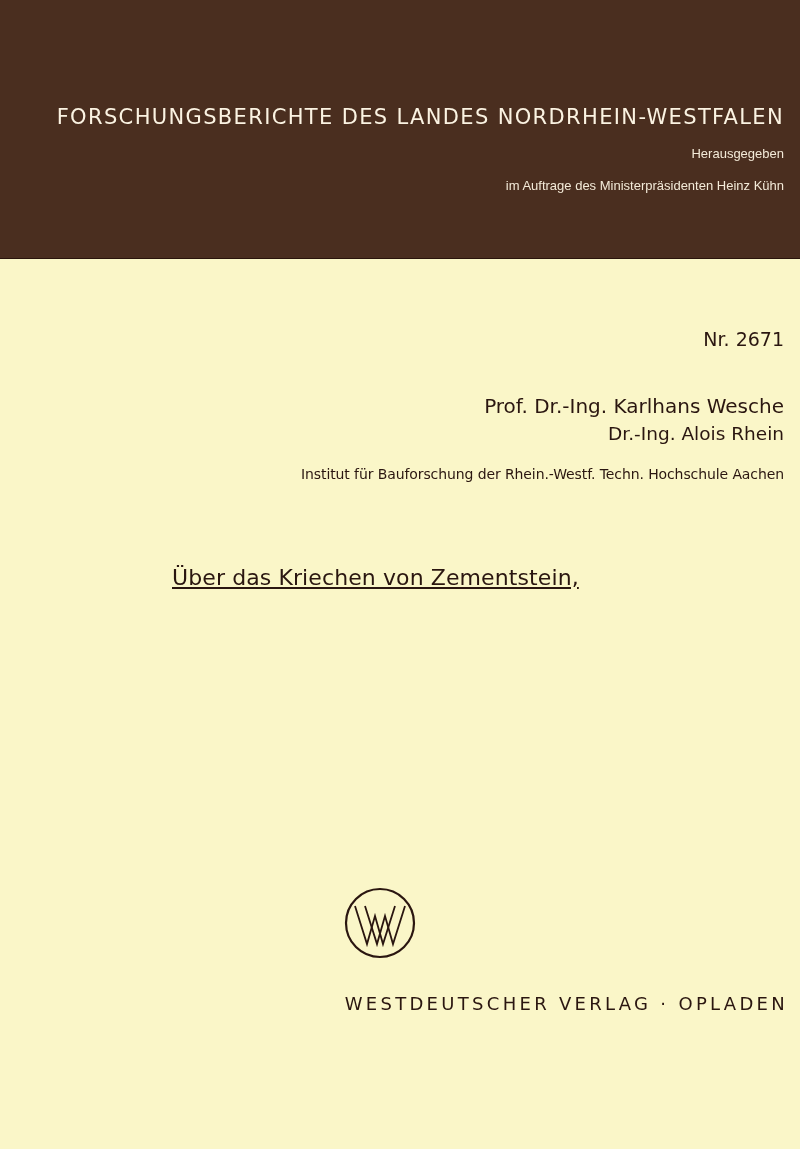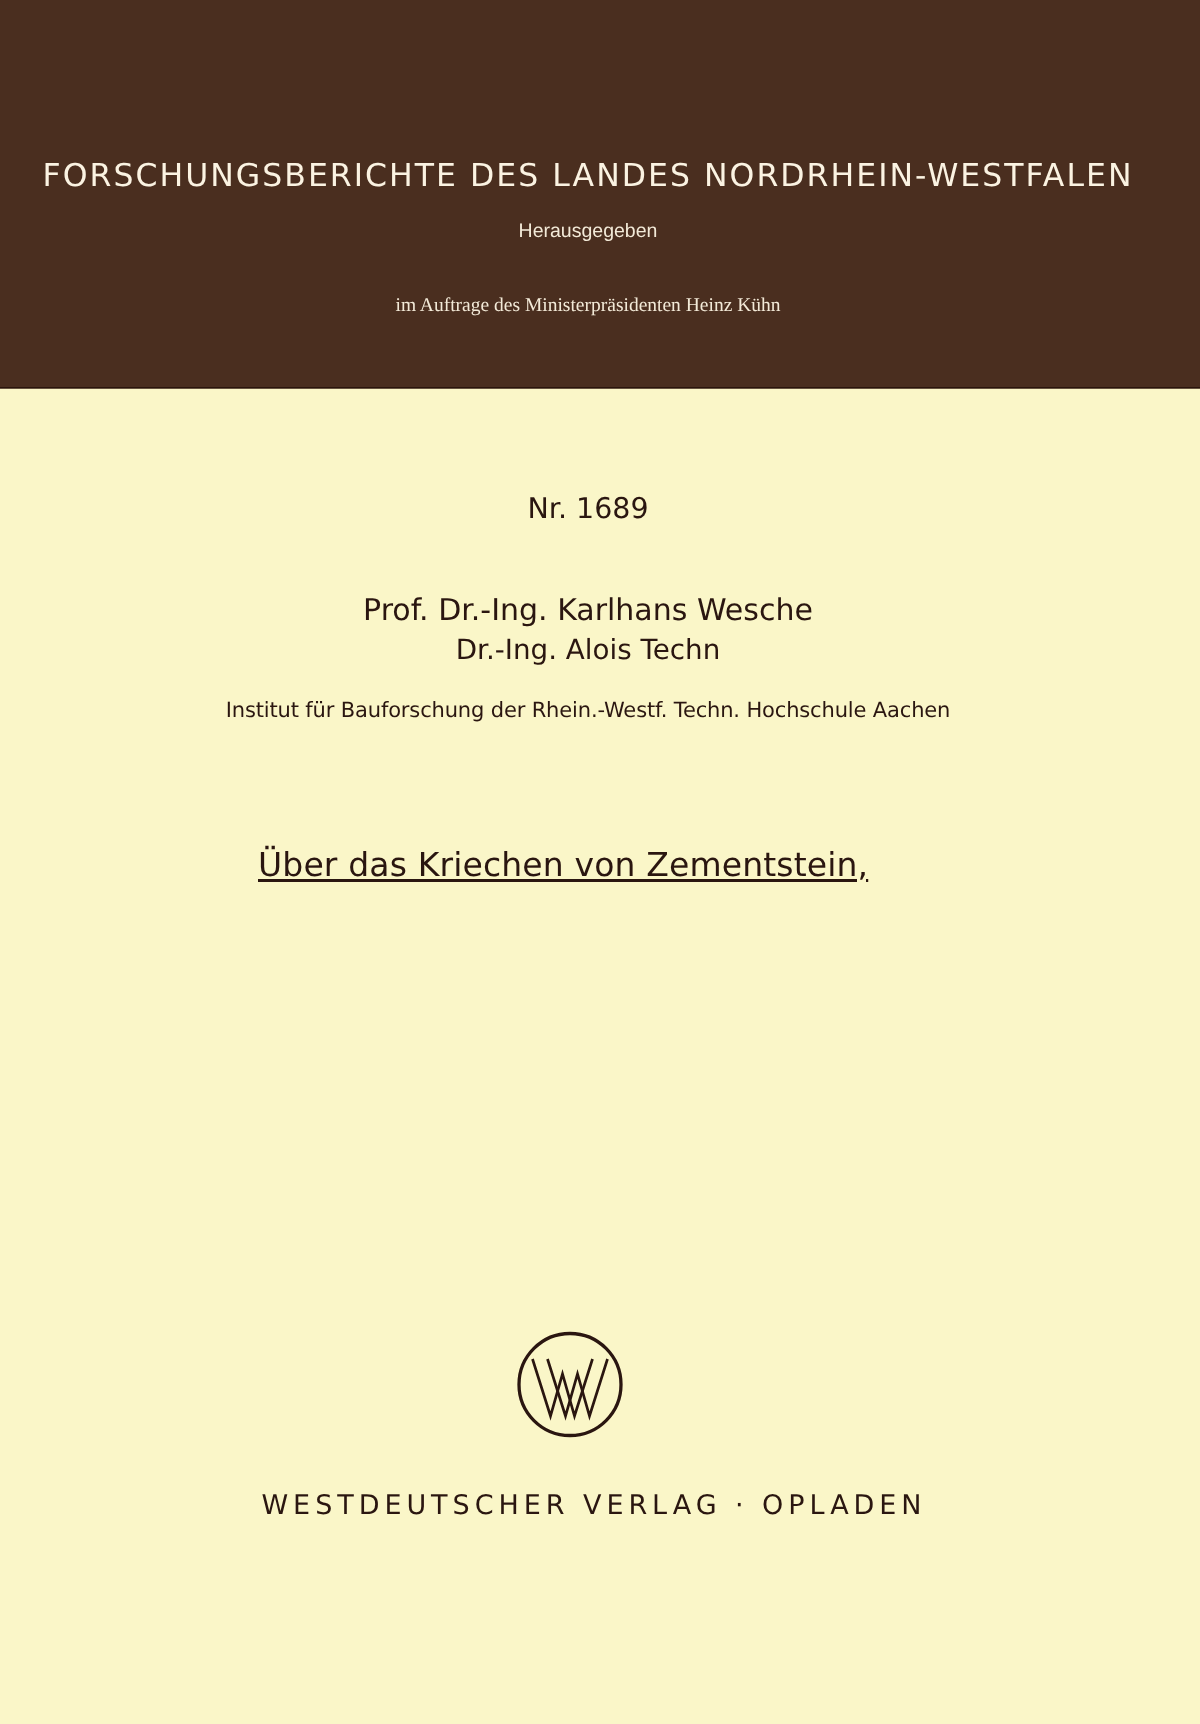--- a/index.html
+++ b/index.html
@@ -20,38 +20,38 @@
       left: 0; top: 0;
       width: 800px;
       height: 258px;
       background: #4a2e1f;
       border-bottom: 1px solid #2a140c;
     }
     .line {
       position: absolute;
       left: 0;
       width: 784px;
-      text-align: center;
+      text-align: right;
       white-space: nowrap;
     }
     .series-title {
       top: 105px;
       font-size: 21px;
       letter-spacing: 1.35px;
       color: #fbf3e2;
       font-family: "DejaVu Sans", sans-serif;
       font-weight: normal;
     }
     .sub-line {
       font-family: "Liberation Sans", sans-serif;
       font-size: 13px;
       color: #f3ead8;
     }
     .sub-1 { top: 146px; }
-    .sub-2 { top: 195px; font-family: Liberation Serif, serif; }
+    .sub-2 { top: 178px; }
     .sub-3 { top: 211px; }
 
     .number {
       top: 328px;
       font-size: 19px;
       letter-spacing: 0px;
     }
     .author-1 {
       top: 394px;
       font-size: 20px;
@@ -95,23 +95,23 @@
   </style>
 </head>
 <body>
 
 <div class="header-band">
   <div class="line series-title">FORSCHUNGSBERICHTE DES LANDES NORDRHEIN-WESTFALEN</div>
   <div class="line sub-line sub-1">Herausgegeben</div>
   <div class="line sub-line sub-2">im Auftrage des Ministerpräsidenten Heinz Kühn</div>
 </div>
 
-<div class="line number">Nr. 1689</div>
+<div class="line number">Nr. 2671</div>
 <div class="line author-1">Prof. Dr.-Ing. Karlhans Wesche</div>
-<div class="line author-2">Dr.-Ing. Alois Techn</div>
+<div class="line author-2">Dr.-Ing. Alois Rhein</div>
 <div class="line institute">Institut für Bauforschung der Rhein.-Westf. Techn. Hochschule Aachen</div>
 
 <div class="title-block">
   <span class="t1">Über das Kriechen von Zementstein,</span>
 </div>
 
 <svg class="logo" viewBox="0 0 74 74">
   <circle cx="37" cy="37" r="34" fill="none" stroke="#2a1610" stroke-width="2.2"></circle>
   <polyline points="12,20 24,58 32,30 40,58 52,20" fill="none" stroke="#2a1610" stroke-width="1.8" stroke-linejoin="miter"></polyline>
   <polyline points="22,20 34,58 42,30 50,58 62,20" fill="none" stroke="#2a1610" stroke-width="1.8" stroke-linejoin="miter"></polyline>

